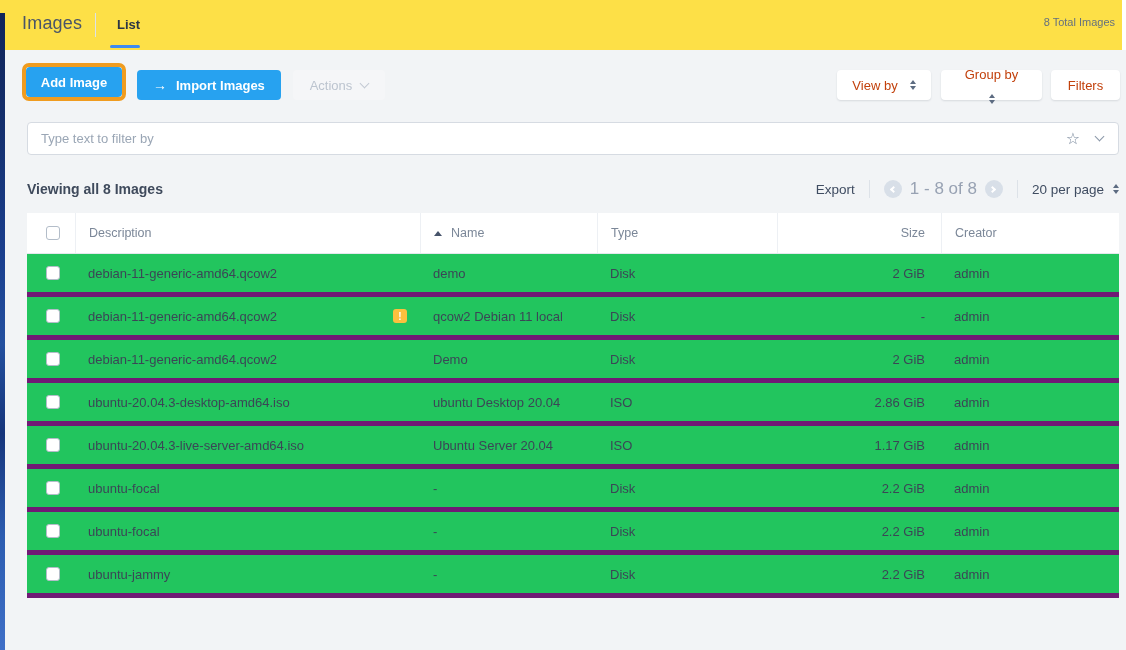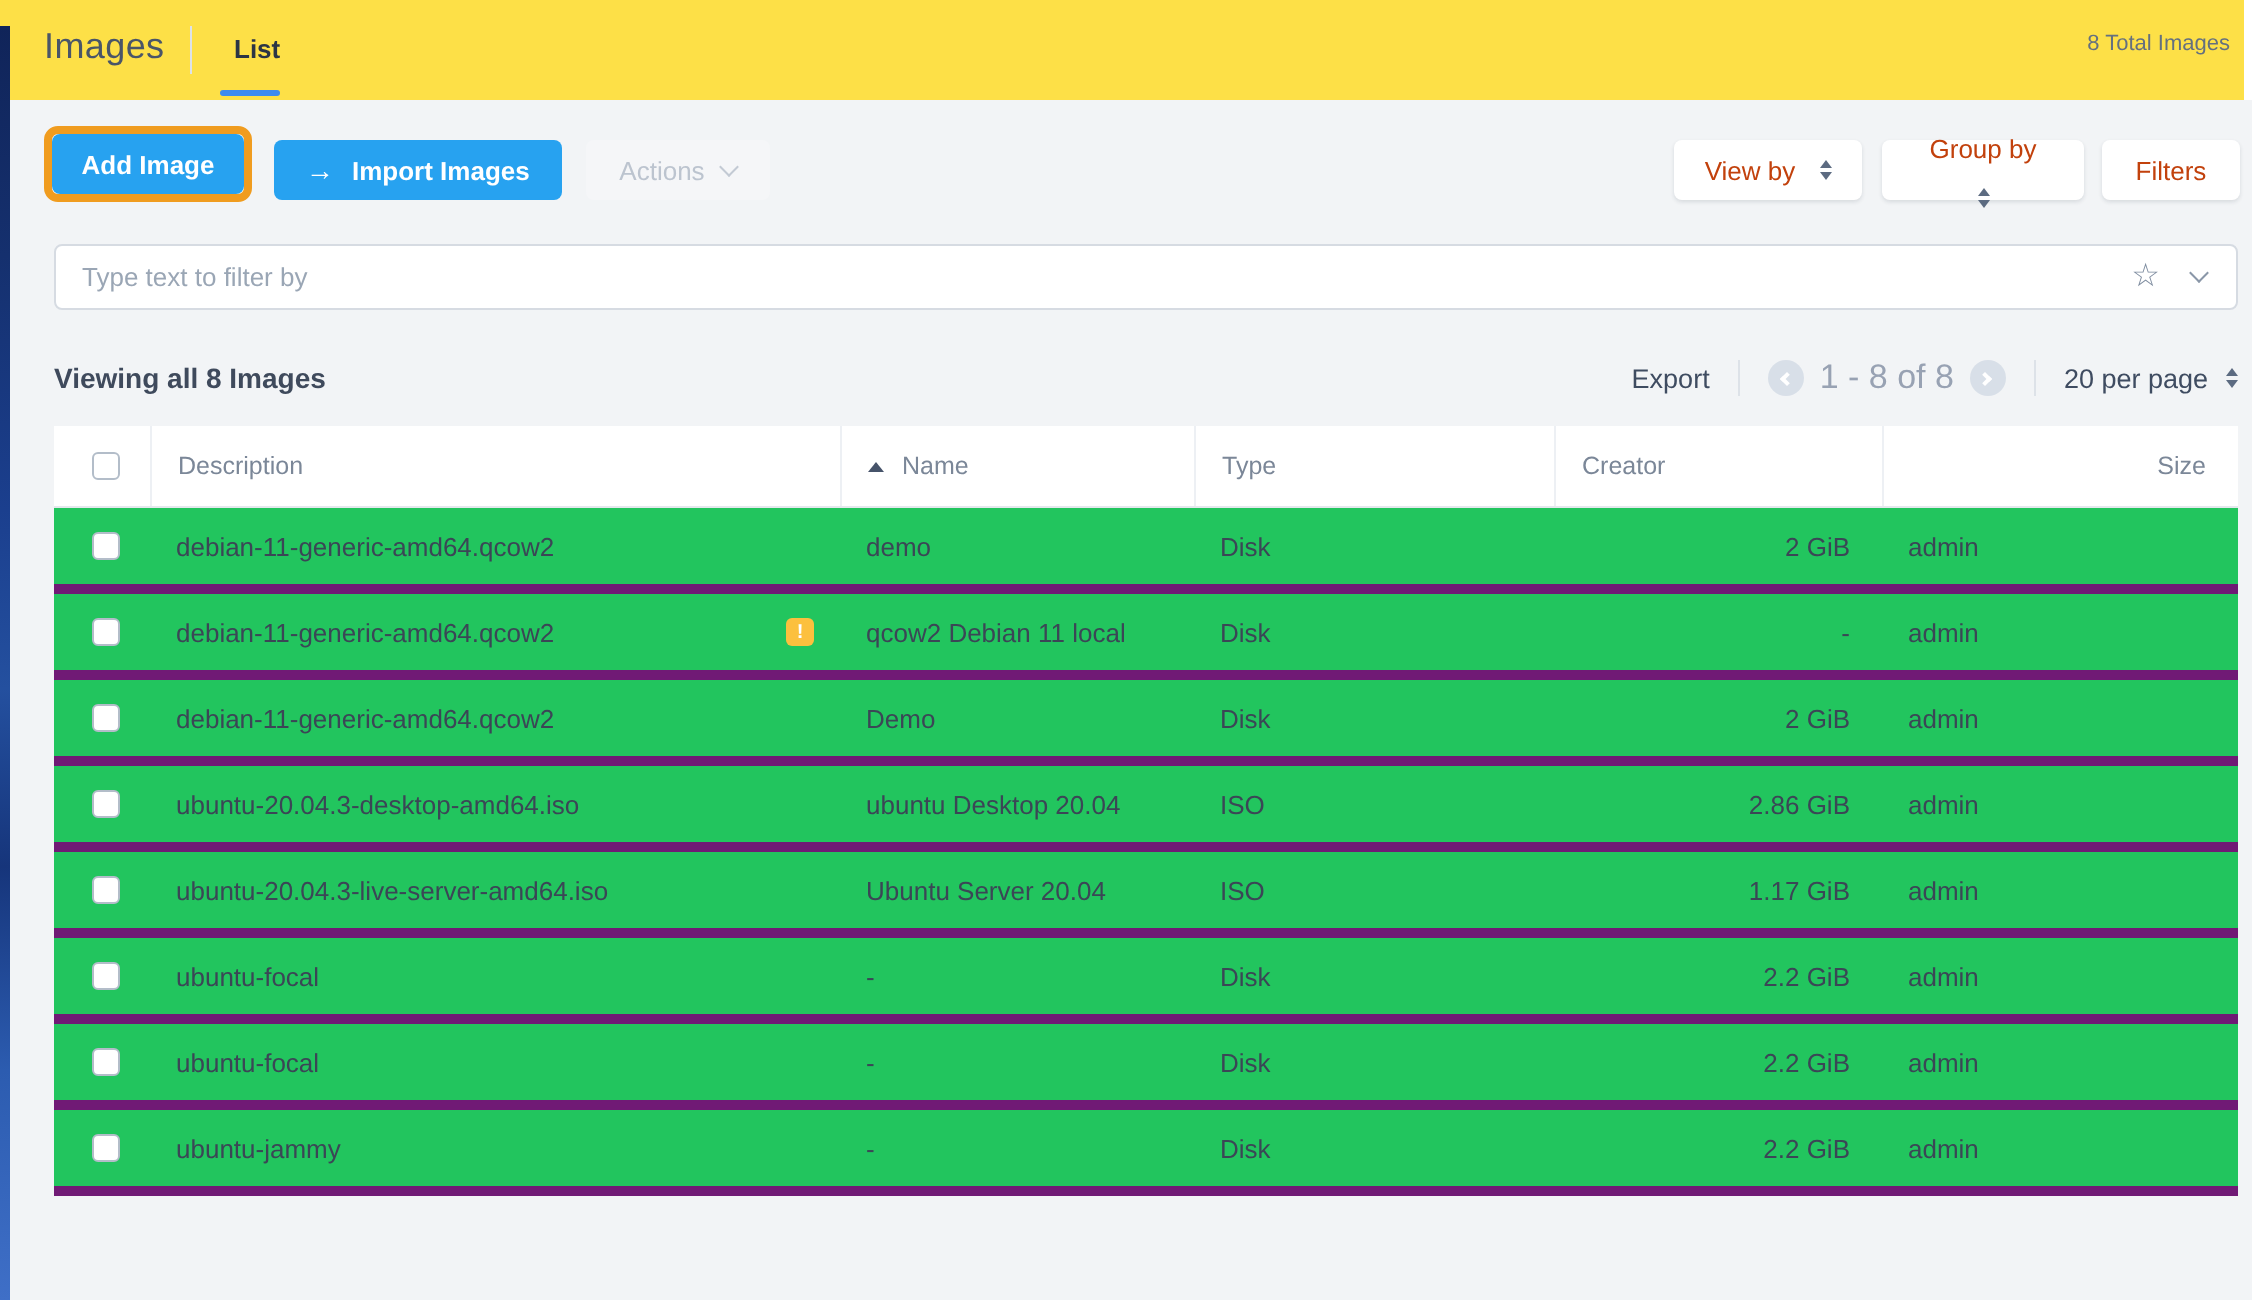--- a/index.html
+++ b/index.html
@@ -179,25 +179,25 @@
     <div class="th">
       <span>Description</span>
     </div>
     <div class="th">
       <span class="sort-asc"></span>
       <span>Name</span>
     </div>
     <div class="th">
       <span>Type</span>
     </div>
-    <div class="th">
-      <span>Creator</span>
-    </div>
     <div class="th th-size">
       <span>Size</span>
+    </div>
+    <div class="th">
+      <span>Creator</span>
     </div>
   </div>
   <div>
   <div class="trow">
     <div class="cell">
       <span class="checkbox"></span>
     </div>
     <div class="cell">
       <span>debian-11-generic-amd64.qcow2</span>
       <span class="warn-badge" style="visibility: hidden;">!</span>

